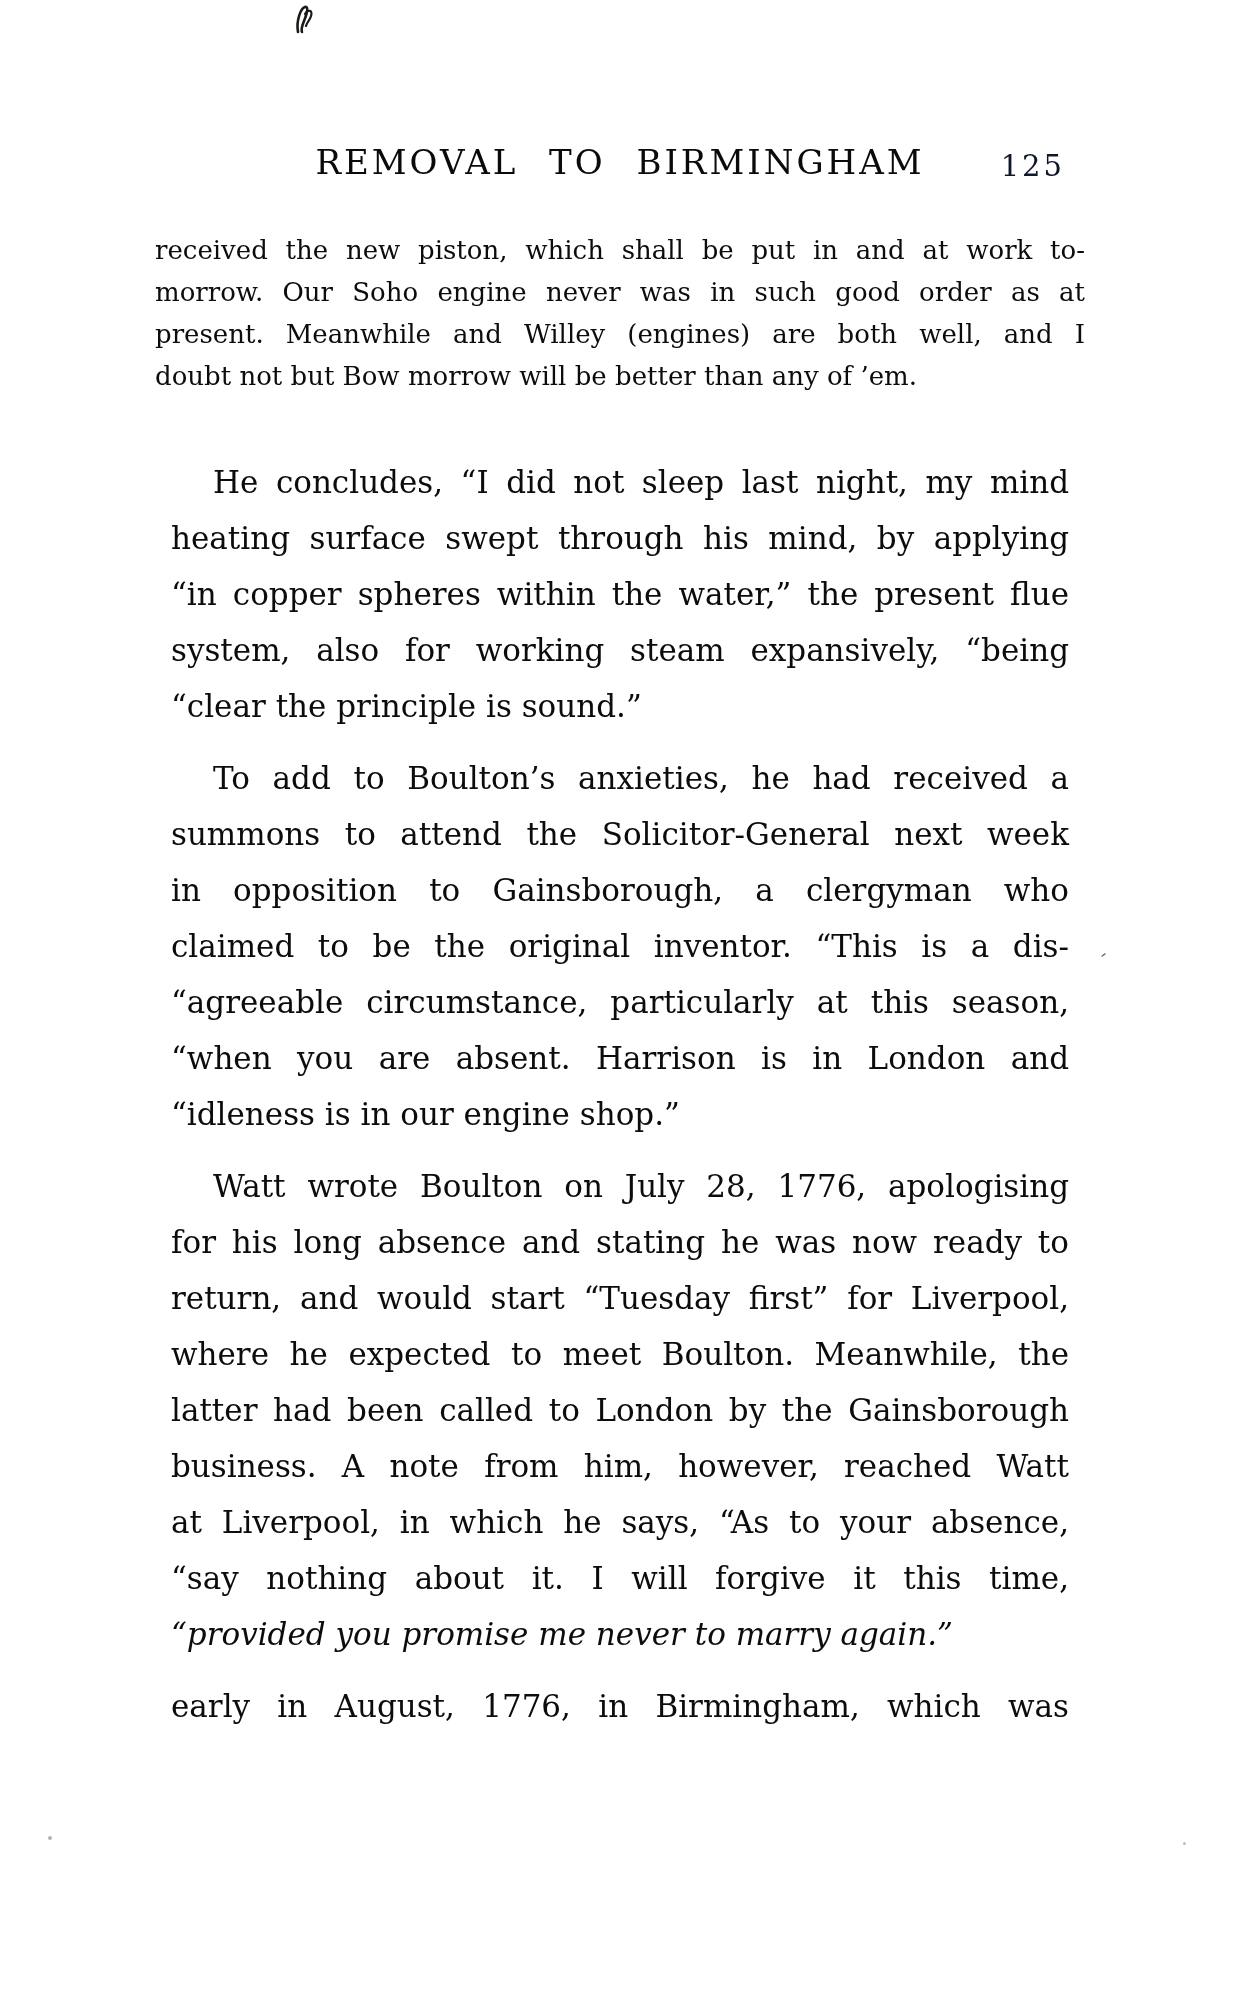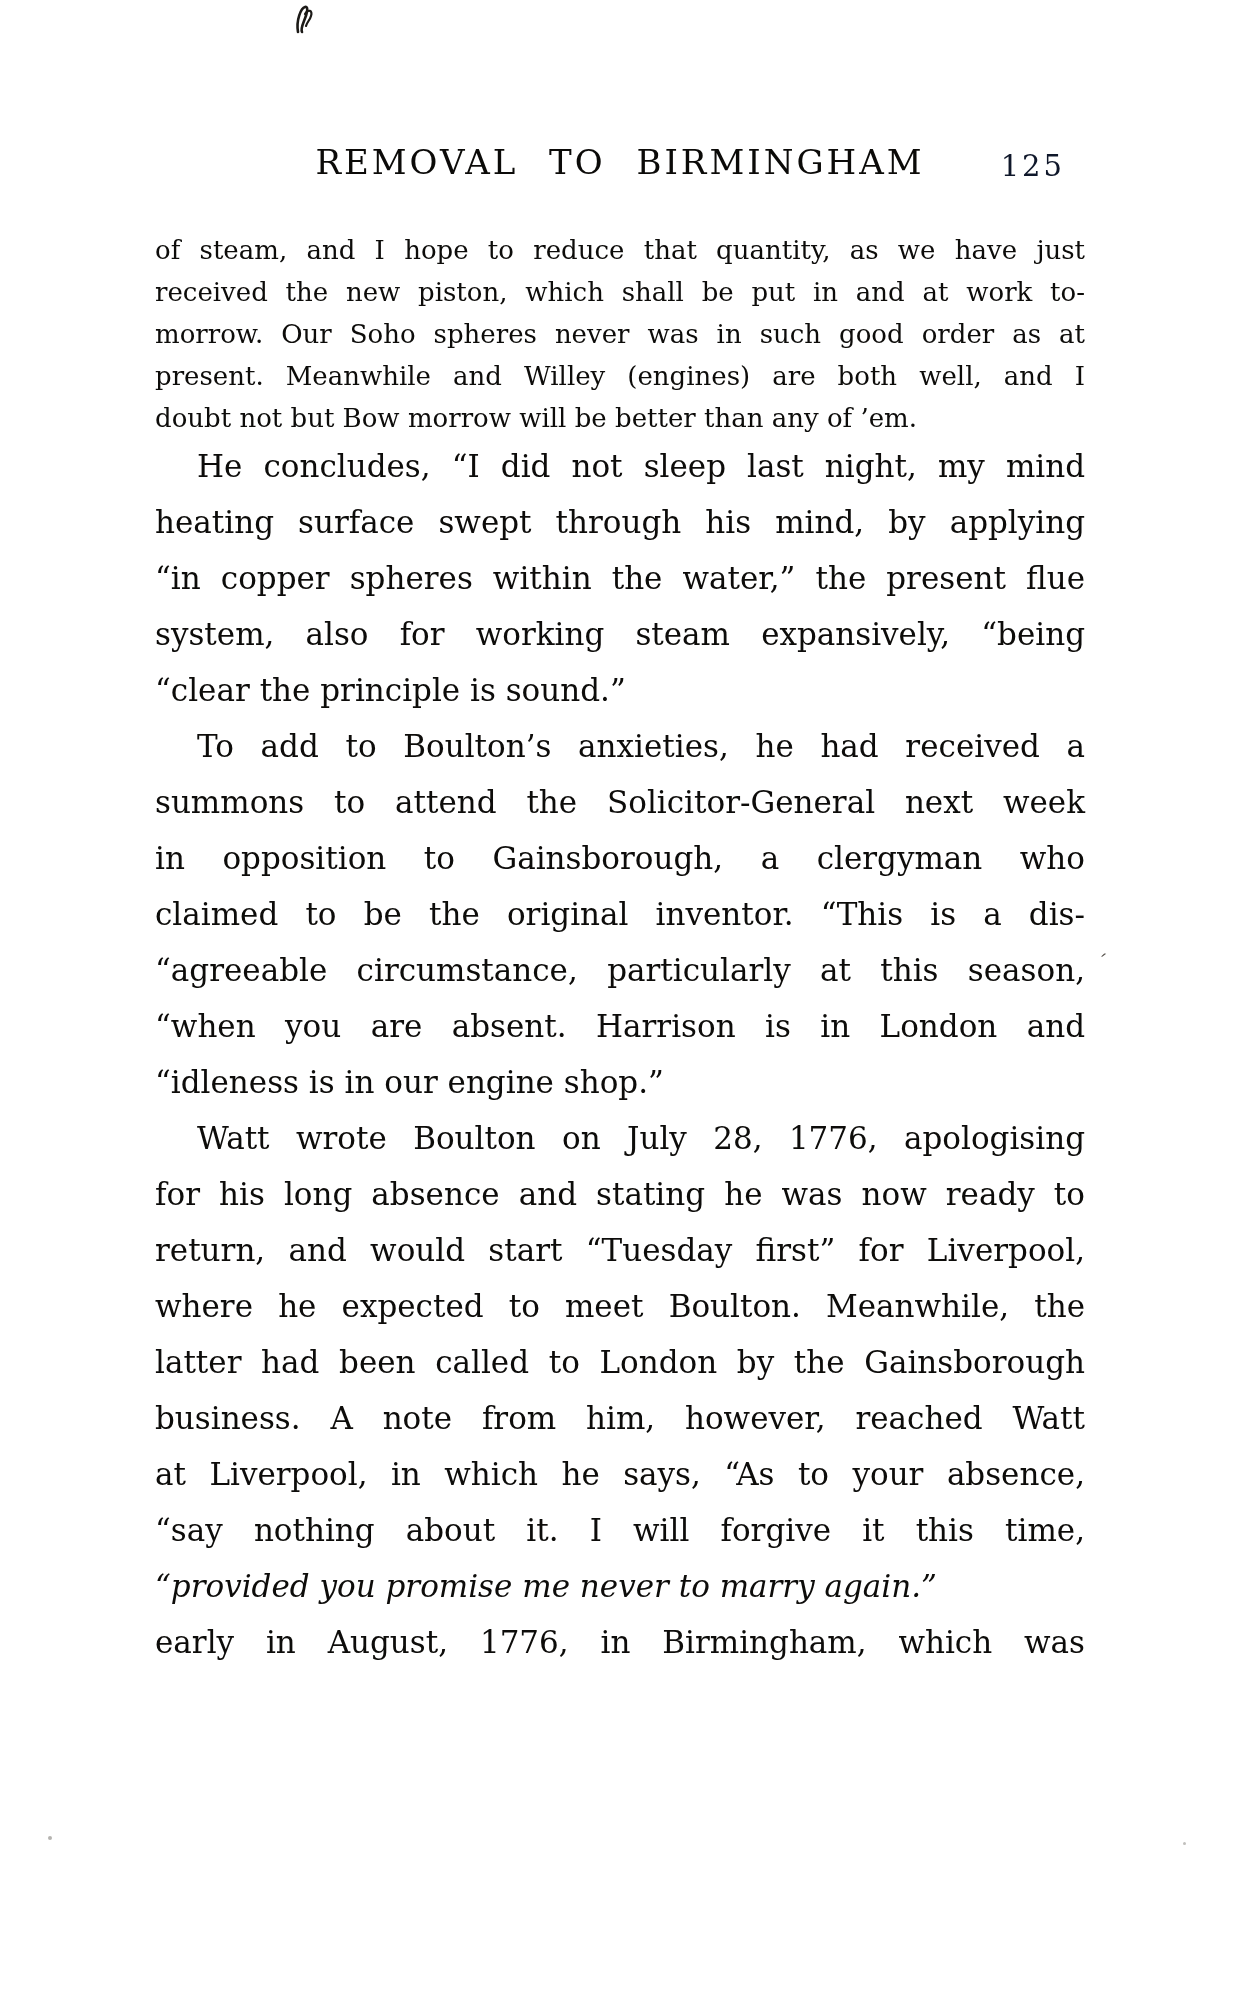--- a/index.html
+++ b/index.html
@@ -33,21 +33,21 @@
   .quote-block {
     position: absolute; left: 155px; top: 229px; width: 930px;
     font-size: 26px; line-height: 42px;
   }
 
   
   .body-text {
     position: absolute; left: 155px; top: 438px; width: 930px;
     font-size: 31px; line-height: 56px;
   }
-  .paragraph { margin: 0; }
+  .paragraph { margin: 16px; }
 
   .line { white-space: nowrap; }
   .line.j { white-space: normal; text-align: justify; text-align-last: justify; }
   .line.it { font-style: italic; }
   .line.ind { text-indent: 42px; }
 
   
   .ink-smudge { position: absolute; left: 294px; top: 4px; width: 22px; height: 32px; }
   .stray-mark {
     position: absolute; left: 1096px; top: 950px;
@@ -67,23 +67,22 @@
     <path d="M4 28 C 2 16, 7 4, 11 3 C 15 2, 13 10, 10 17 C 8 22, 7 26, 8 28" fill="none" stroke="#1c1a17" stroke-width="2.6" stroke-linecap="round"></path>
     <path d="M11 10 C 14 5, 19 6, 17 12 C 16 16, 13 18, 12 22" fill="none" stroke="#1c1a17" stroke-width="2.2" stroke-linecap="round"></path>
   </svg>
 
   <div class="header-row">
     <div class="page-title">REMOVAL TO BIRMINGHAM</div>
     <div class="page-num">125</div>
   </div>
 
   <div class="quote-block">
-      <div class="line j">of steam, and I hope to reduce that quantity, as we have just</div>
       <div class="line j">received the new piston, which shall be put in and at work to-</div>
-      <div class="line j">morrow. Our Soho spheres never was in such good order as at</div>
+      <div class="line j">morrow. Our Soho engine never was in such good order as at</div>
       <div class="line j">present. Meanwhile and Willey (engines) are both well, and I</div>
       <div class="line">doubt not but Bow morrow will be better than any of ’em.</div>
     </div>
 
   <div class="body-text">
     <div class="paragraph">
         <div class="line j ind">He concludes, “I did not sleep last night, my mind</div>
         <div class="line j">heating surface swept through his mind, by applying</div>
         <div class="line j">“in copper spheres within the water,” the present flue</div>
         <div class="line j">system, also for working steam expansively, “being</div>

